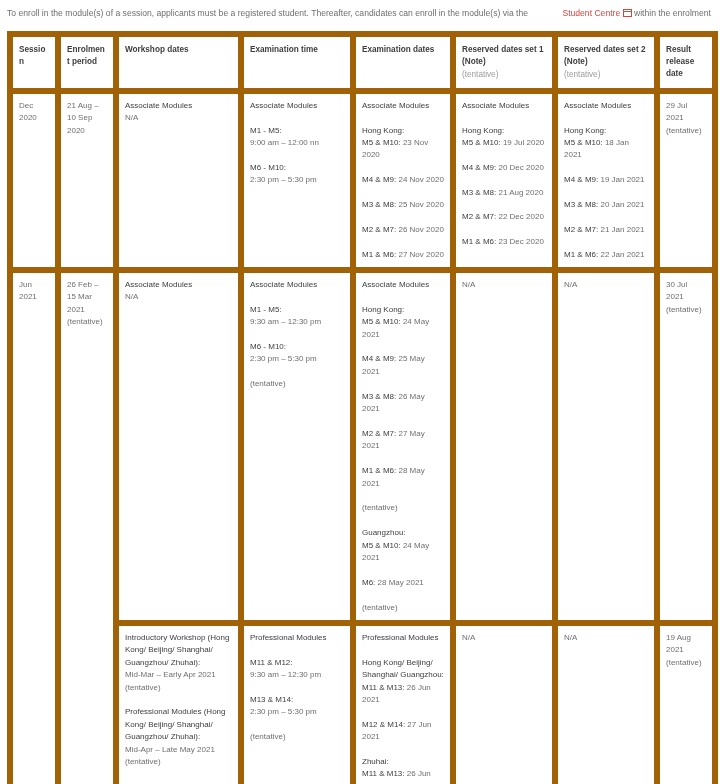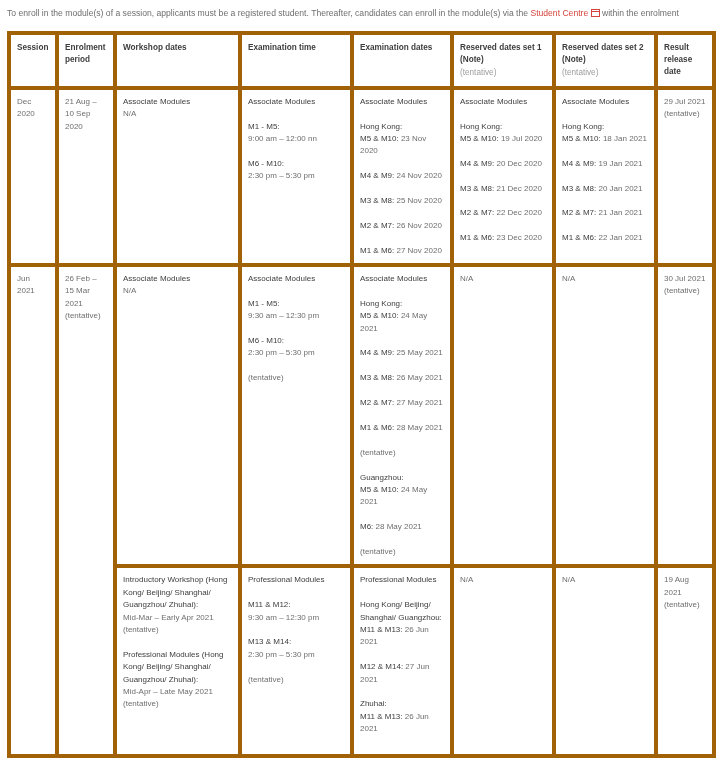--- a/index.html
+++ b/index.html
@@ -9,28 +9,28 @@
     color:#6e6e6e;
     -webkit-font-smoothing:antialiased;
   }
   .page{padding:8px 8px 0 7px;}
   h1.page-title{
     font-size:13.5px;line-height:15px;margin:2px 0 10px 0;
     color:#1f1f1f;font-weight:bold;letter-spacing:.1px;
   }
   .intro{font-size:8.6px;line-height:11.5px;margin:0 0 11px 0;color:#6e6e6e;}
   .intro .line2{display:block;}
-  a.red-link{color:#d6453c;text-decoration:none;cursor:pointer;}
+  a.red-link{color:#d6453c;text-decoration:none;cursor:pointer;margin-left:32px;}
   .win-icon{display:inline-block;vertical-align:-1px;line-height:0;}
 
   table.timetable{
     border-collapse:collapse;table-layout:fixed;width:705px;
   }
   .timetable th,.timetable td{
-    border:4px solid #a16207;vertical-align:top;
+    border:6px solid #a16207;vertical-align:top;
     padding:6px 6px;font-size:8px;line-height:12.4px;
     word-wrap:break-word;
   }
   .timetable th{
     text-align:left;color:#3d3d3d;font-weight:bold;font-size:8.2px;
     padding-top:7px;
   }
   .h-sub{color:#9d9d9d;font-weight:normal;margin-top:1px;}
   .para{min-height:12.4px;}
   .seg-b{font-weight:normal;color:#3d3d3d;}
@@ -132,21 +132,21 @@
             <div class="para"><span class="seg-b">M1 &amp; M6:</span><span class="seg-n"> 27 Nov 2020</span></div>
           </td>
           <td>
             <div class="para"><span class="seg-b">Associate Modules</span></div>
             <div class="para">&nbsp;</div>
             <div class="para"><span class="seg-b">Hong Kong:</span></div>
             <div class="para"><span class="seg-b">M5 &amp; M10:</span><span class="seg-n"> 19 Jul 2020</span></div>
             <div class="para">&nbsp;</div>
             <div class="para"><span class="seg-b">M4 &amp; M9:</span><span class="seg-n"> 20 Dec 2020</span></div>
             <div class="para">&nbsp;</div>
-            <div class="para"><span class="seg-b">M3 &amp; M8:</span><span class="seg-n"> 21 Dec 2020</span></div>
+            <div class="para"><span class="seg-b">M3 &amp; M8:</span><span class="seg-n"> 21 Aug 2020</span></div>
             <div class="para">&nbsp;</div>
             <div class="para"><span class="seg-b">M2 &amp; M7:</span><span class="seg-n"> 22 Dec 2020</span></div>
             <div class="para">&nbsp;</div>
             <div class="para"><span class="seg-b">M1 &amp; M6:</span><span class="seg-n"> 23 Dec 2020</span></div>
           </td>
           <td>
             <div class="para"><span class="seg-b">Associate Modules</span></div>
             <div class="para">&nbsp;</div>
             <div class="para"><span class="seg-b">Hong Kong:</span></div>
             <div class="para"><span class="seg-b">M5 &amp; M10:</span><span class="seg-n"> 18 Jan 2021</span></div>

